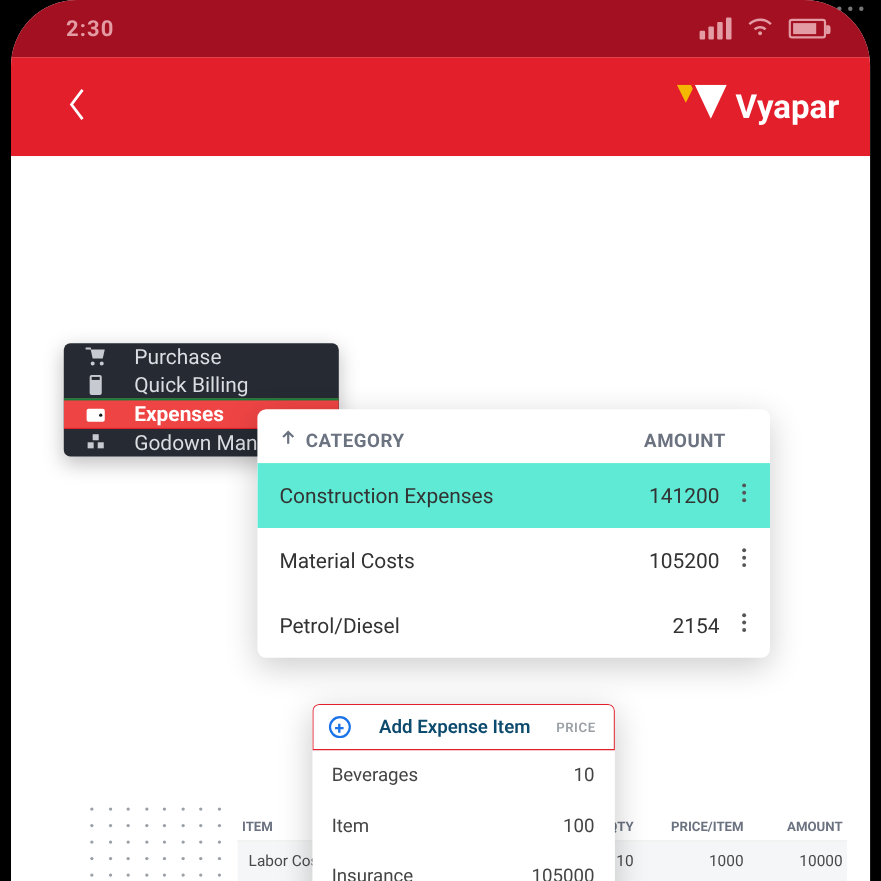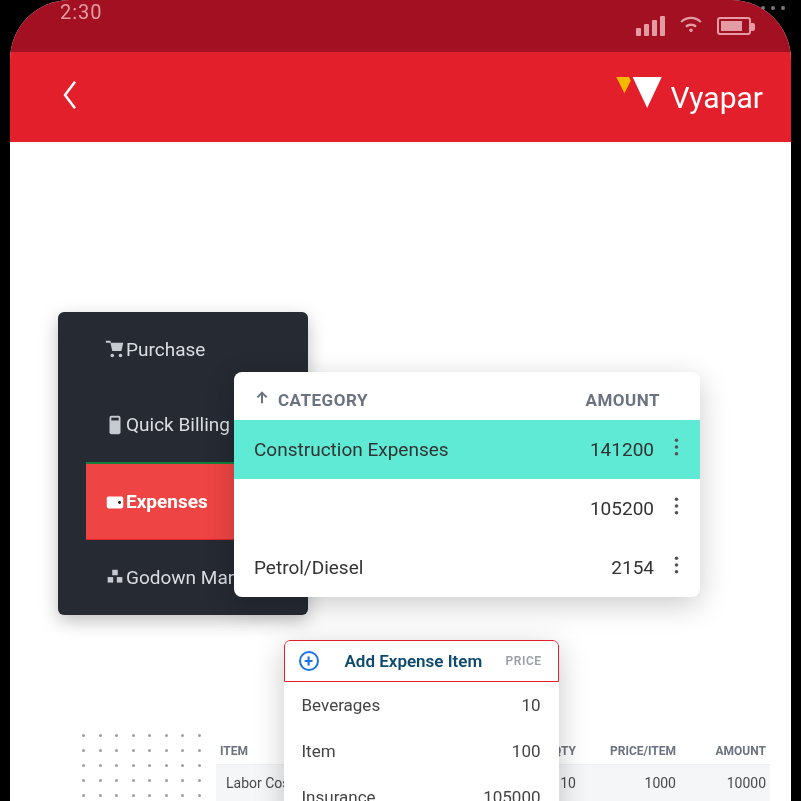--- a/index.html
+++ b/index.html
@@ -12,25 +12,27 @@
     background: #fff;
     border-top-left-radius: 60px;
     border-top-right-radius: 60px;
     overflow: hidden;
   }
 
   .status-bar {
     height: 52px;
     background: #A31021;
     display: flex;
+    align-items: center;
     justify-content: space-between;
     padding: 0 40px 0 50px;
     color: #E39BA4;
     font-size: 20px;
     letter-spacing: 1px;
+    font-weight: bold;
   }
   .status-right { display:flex; align-items:center; gap:14px; }
   .signal-bars { display:flex; align-items:flex-end; gap:3px; }
   .signal-bars span { width:5px; background:#E39BA4; display:block; border-radius:1px;}
   .signal-bars span:nth-child(1){height:8px;}
   .signal-bars span:nth-child(2){height:12px;}
   .signal-bars span:nth-child(3){height:16px;}
   .signal-bars span:nth-child(4){height:20px;}
   .wifi { width:24px; height:24px; }
   .battery { width:34px; height:18px; border:2px solid #E39BA4; border-radius:3px; position:relative;}
@@ -39,41 +41,41 @@
 
   .app-bar {
     height: 90px;
     background: #E21F2B;
     display:flex;
     align-items:center;
     justify-content:space-between;
     padding: 0 28px 0 50px;
   }
   .back-chevron svg { width:20px; height:34px; stroke:#fff; stroke-width:3; fill:none; }
-  .brand { display:flex; align-items:center; gap:8px; color:#fff; font-weight:400; font-size:30px;}
+  .brand { display:flex; align-items:center; gap:8px; color:#fff; font-weight:700; font-size:30px;}
   .brand svg { width:46px; height:40px; }
 
   .content { position:relative; width:100%; height:calc(100% - 142px); background:#fff; }
 
   .dots-deco {
     position:absolute; left:72px; top:592px; width:120px;
     display:grid; grid-template-columns:repeat(8,1fr); gap:12px;
     color:#bbb; font-size:6px; line-height:6px;
   }
   .dots-deco span{ width:3px; height:3px; border-radius:50%; background:#9aa0a6; display:block;}
 
   
   .side-menu {
     position:absolute; left:48px; top:170px;
     width:250px; background:#252A33; border-radius:6px;
     box-shadow: 0 6px 18px rgba(0,0,0,0.25);
     overflow:hidden;
     color:#dadde2;
   }
-  .side-item { display:flex; align-items:center; gap:0; padding:26px 18px; font-size:19px; cursor:pointer; white-space:nowrap;margin-left:28px;}
+  .side-item { display:flex; align-items:center; gap:24px; padding:1px 18px; font-size:19px; cursor:pointer; white-space:nowrap;}
   .side-item.active { background:#ef4444; color:#fff; font-weight:700; border-top:2px solid #15803d; border-bottom:1px solid #E21F2B;}
   .side-icon { width:22px; height:22px; display:flex; align-items:center; justify-content:center; color:#c7cad0; flex-shrink:0;}
   .side-icon svg { width:22px; height:22px; }
 
   
   .cat-panel {
     position:absolute; left:224px; top:230px;
     width:466px; background:#fff; border-radius:8px;
     box-shadow: 0 8px 30px rgba(0,0,0,0.20);
     overflow:hidden;
@@ -278,20 +280,21 @@
       <div class="cat-row selected">
         <span>Construction Expenses</span>
         <span class="cat-amount">141200</span>
         <span class="kebab"><svg viewBox="0 0 5 20">
               <circle cx="2.5" cy="2.5" r="2" fill="#555"></circle>
               <circle cx="2.5" cy="10" r="2" fill="#555"></circle>
               <circle cx="2.5" cy="17.5" r="2" fill="#555"></circle>
             </svg></span>
       </div>
       <div class="cat-row">
+        <span>Material Costs</span>
         <span class="cat-amount">105200</span>
         <span class="kebab"><svg viewBox="0 0 5 20">
               <circle cx="2.5" cy="2.5" r="2" fill="#555"></circle>
               <circle cx="2.5" cy="10" r="2" fill="#555"></circle>
               <circle cx="2.5" cy="17.5" r="2" fill="#555"></circle>
             </svg></span>
       </div>
       <div class="cat-row">
         <span>Petrol/Diesel</span>
         <span class="cat-amount">2154</span>

